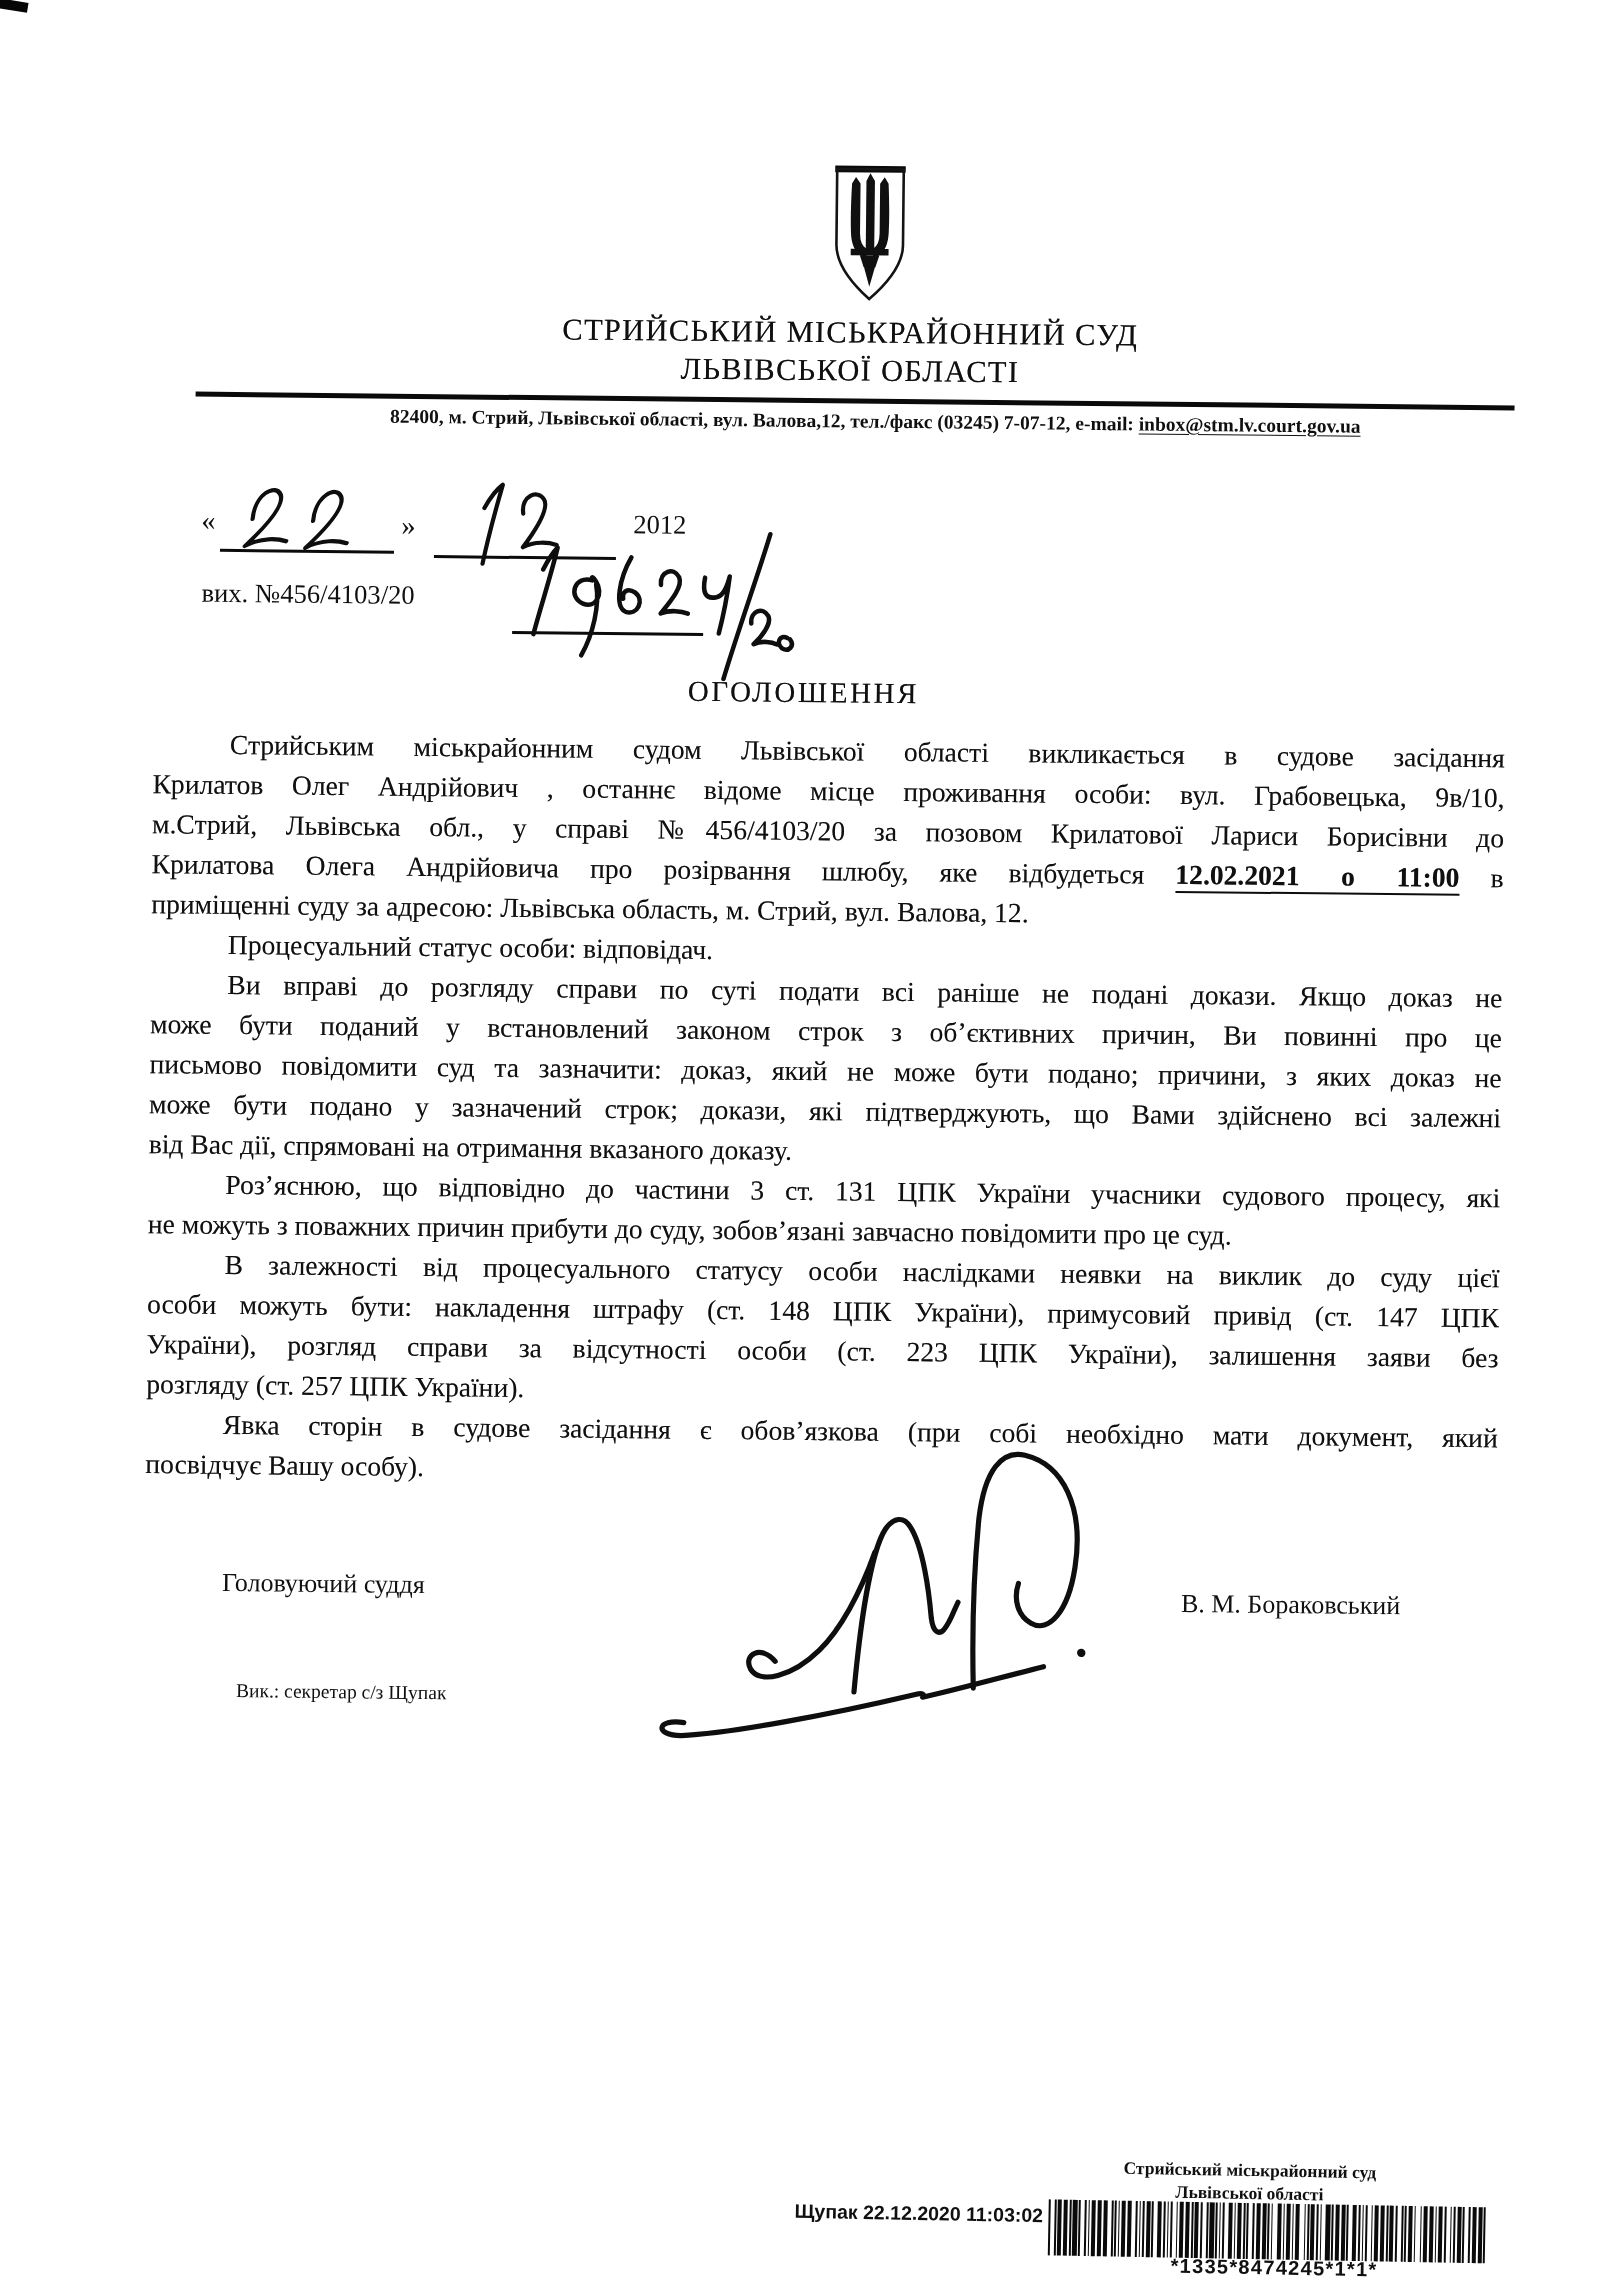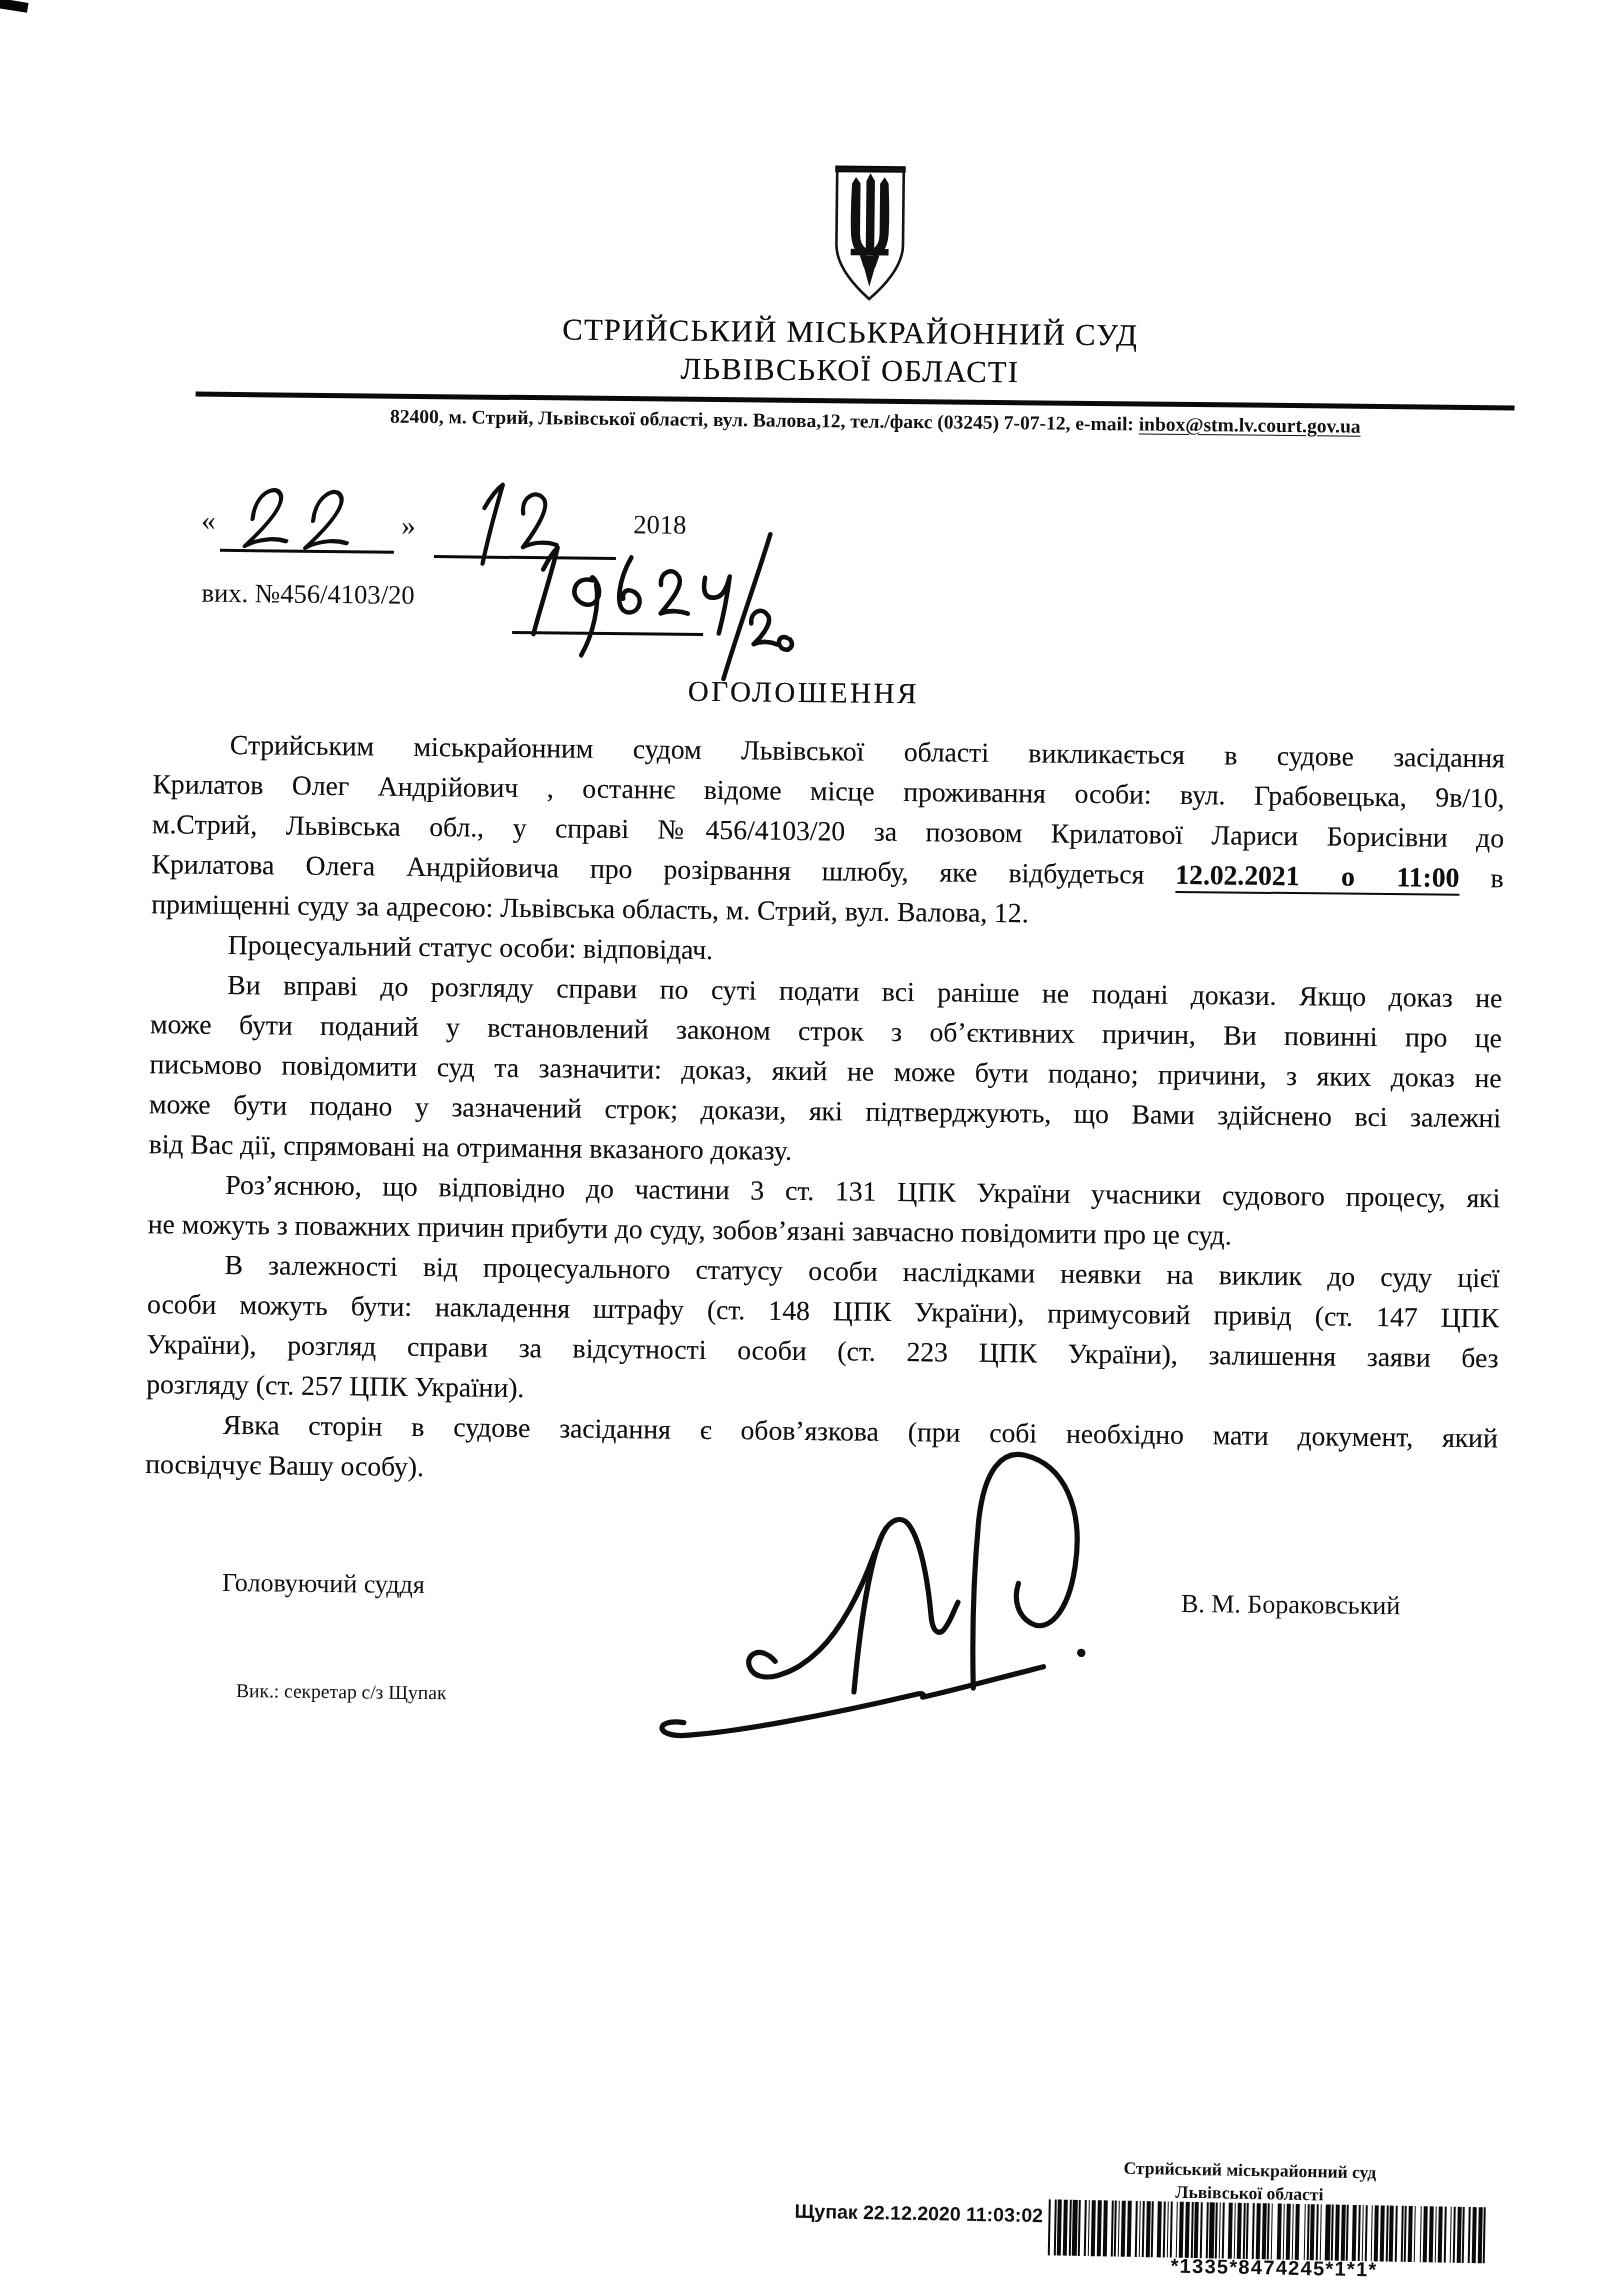--- a/index.html
+++ b/index.html
@@ -107,21 +107,21 @@
       </g>
     </svg>
     <div class="abs q close">»</div>
     <div class="abs u-month"></div>
     <svg class="abs hw-month" viewBox="0 0 196 160">
       <g transform="translate(10,0)" class="ink" stroke-width="6.5">
         <path d="M44 62 C54 44 64 32 72 26 C62 62 50 108 42 148"></path>
         <path d="M104 70 C100 42 126 32 136 48 C144 62 126 92 104 122 C122 112 144 114 156 118"></path>
       </g>
     </svg>
-    <div class="abs year">2018</div>
+    <div class="abs year">2012</div>
 
     <div class="abs ref-label">вих. №456/4103/20</div>
     <div class="abs u-ref"></div>
     <svg class="abs hw-ref" viewBox="0 0 466 256">
       <g class="ink" stroke-width="7">
         <path d="M70 82 C78 66 86 54 92 48 C82 92 66 142 56 182"></path>
         <path d="M146 98 C118 90 108 124 132 134 C152 142 164 118 152 100 C147 92 144 92 146 96 M152 104 C158 136 148 182 130 214"></path>
         <path d="M206 62 C188 94 180 138 198 146 C216 152 228 128 212 116 C200 108 192 116 194 126"></path>
         <path d="M252 104 C250 82 272 76 280 92 C286 106 268 128 252 148 C266 142 284 144 294 148"></path>
         <path d="M320 92 C316 114 320 126 338 122 C348 120 354 106 358 90 M358 90 C354 124 348 154 342 178"></path>

